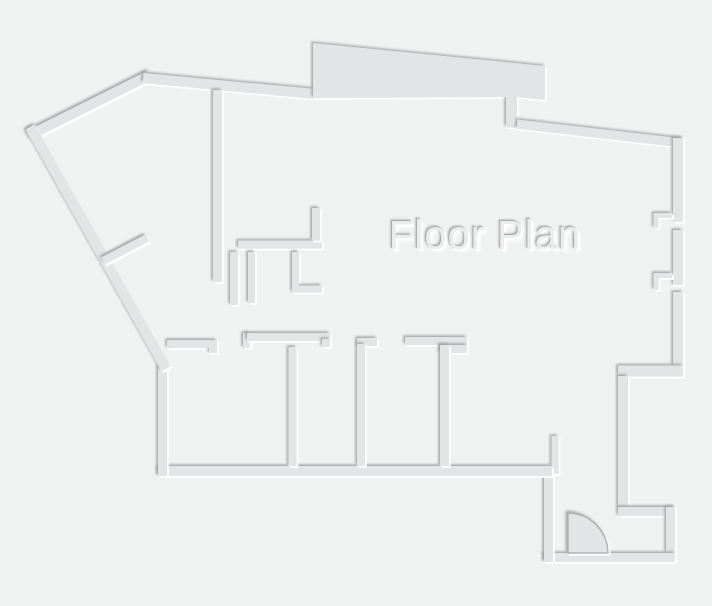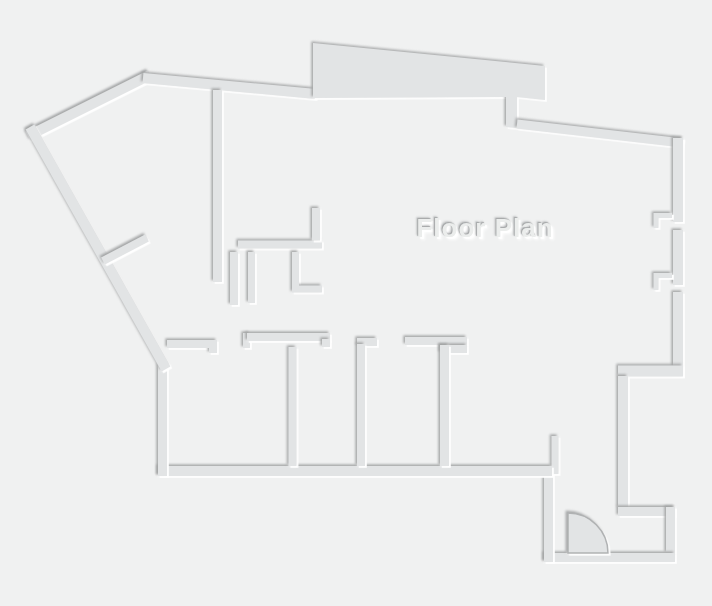--- a/index.html
+++ b/index.html
@@ -19,22 +19,22 @@
     position: absolute;
     left: 0;
     top: 0;
   }
   .plan-title {
     position: absolute;
     left: 485px;
     top: 213px;
     transform: translateX(-50%);
     white-space: nowrap;
-    font-size: 26px;
-    font-weight: 700;
+    font-size: 40px;
+    font-weight: 400;
     letter-spacing: 1px;
     color: #ebedec;
     text-shadow:
       -1px -1px 1px rgba(158,160,161,0.85),
       -2px -2px 2px rgba(158,160,161,0.45),
       2px 2px 1px #ffffff,
       3px 3px 3px rgba(255,255,255,0.9);
     user-select: none;
   }
   .wall-stroke {

